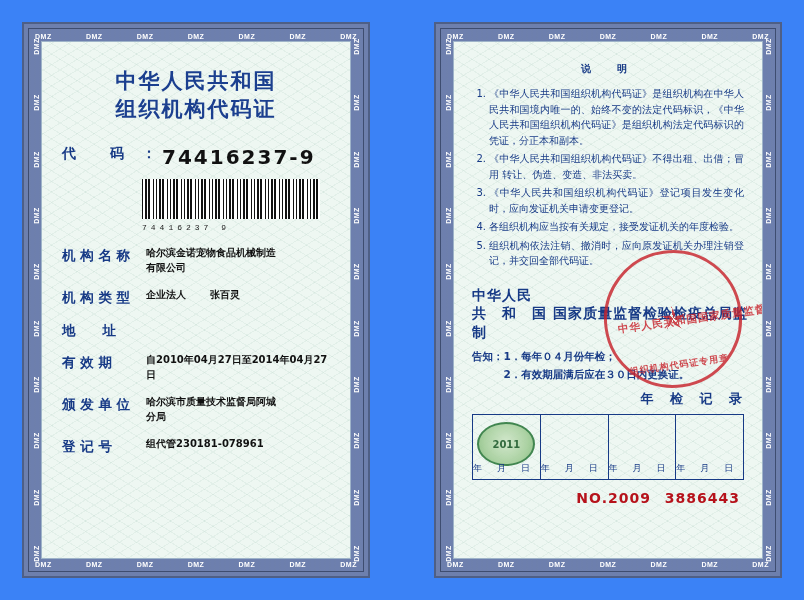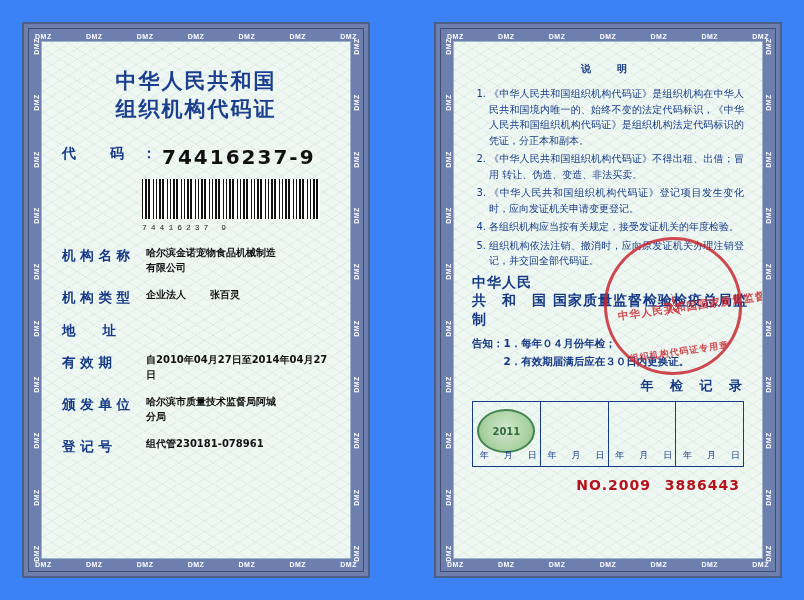--- a/index.html
+++ b/index.html
@@ -204,21 +204,21 @@
   }
   .notice-item {
     display: flex;
     margin-bottom: 3px;
   }
   .notice-num { width: 14px; flex: none; text-align: right; margin-right: 3px; }
   .notice-text { flex: 1; text-align: justify; }
 
   .issuer-block {
     position: relative;
-    margin-top: 4px;
+    margin-top: 17px;
     color: #173a86;
     font-weight: bold;
     font-size: 14px;
     line-height: 1.35;
     padding-left: 4px;
     letter-spacing: 1px;
   }
   .issuer-l1 { margin-left: 0px; }
   .issuer-l2 { margin-left: 0px; }
   .issuer-seal-line { display: inline; }
@@ -302,21 +302,21 @@
   .year-cell {
     flex: 1;
     border-right: 1px solid #173a86;
     position: relative;
   }
   .year-cell:last-child { border-right: none; }
   .year-cell-label {
     position: absolute;
     bottom: 4px;
     left: 0; right: 0;
-    text-align: right;
+    text-align: left;
     color: #173a86;
     font-size: 9px;
     letter-spacing: 3px;
   }
   .seal-green {
     position: absolute;
     left: 50%; top: 46%;
     transform: translate(-50%, -50%);
     width: 54px; height: 40px;
     border-radius: 50%;

